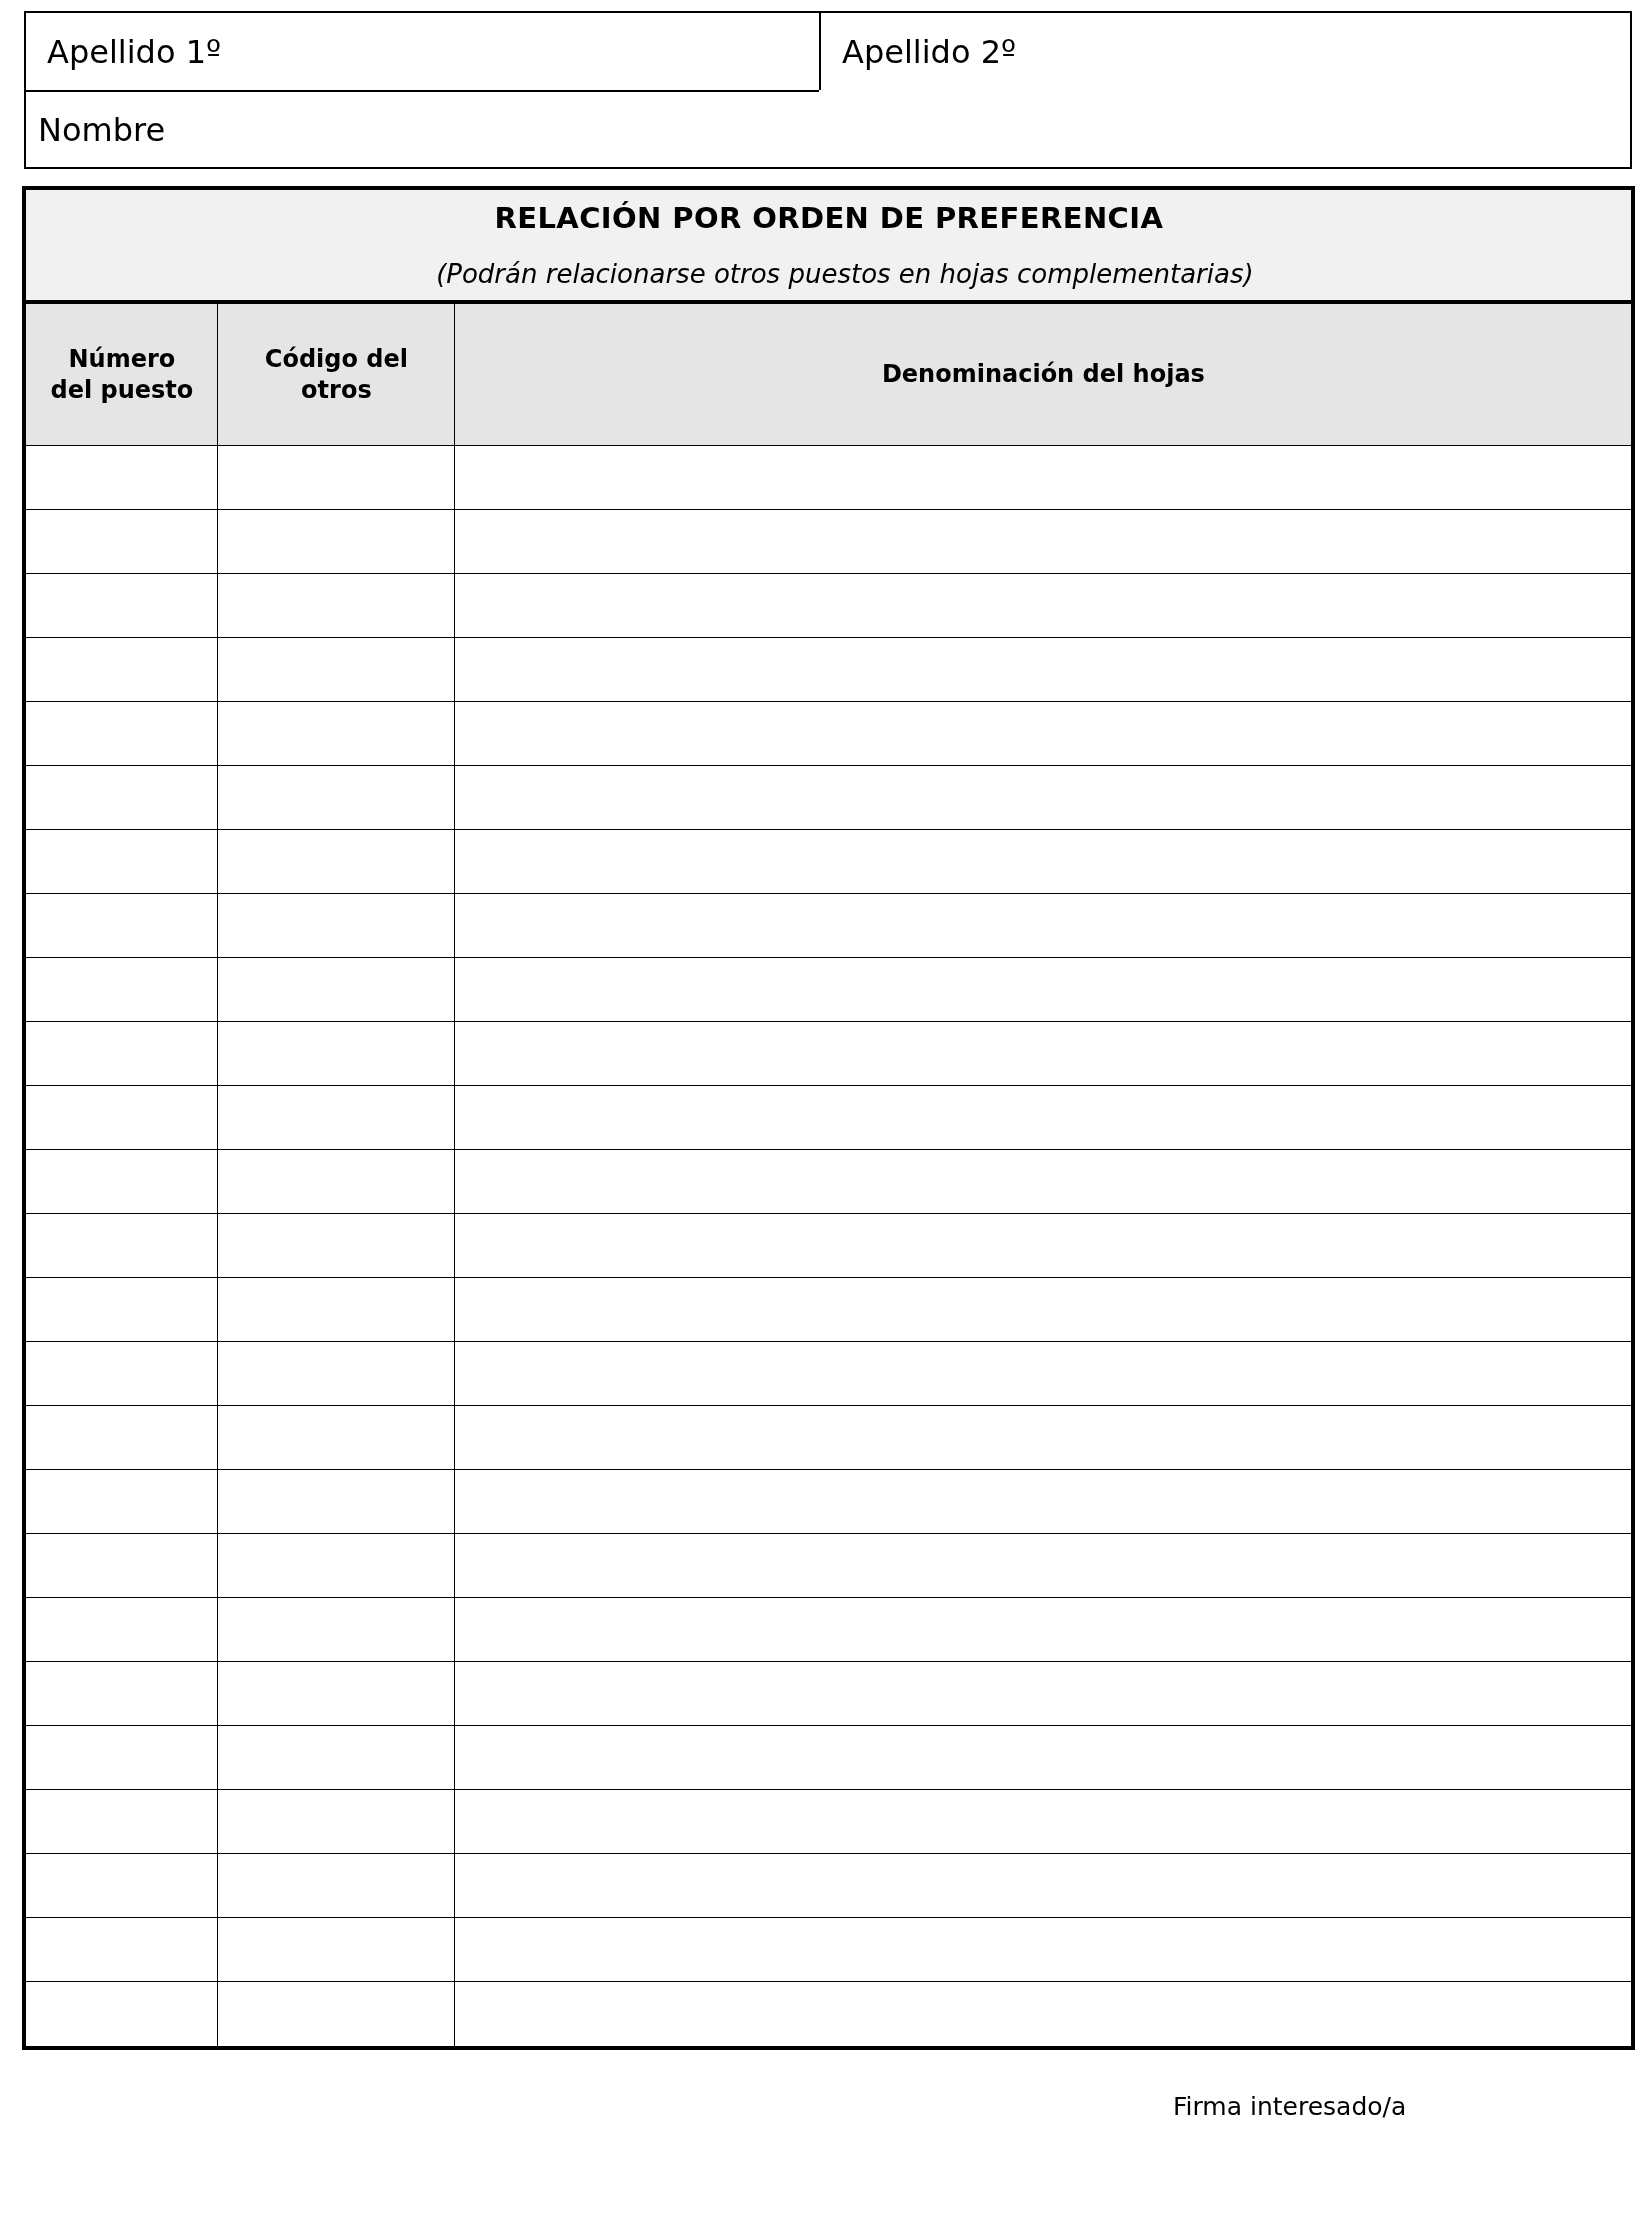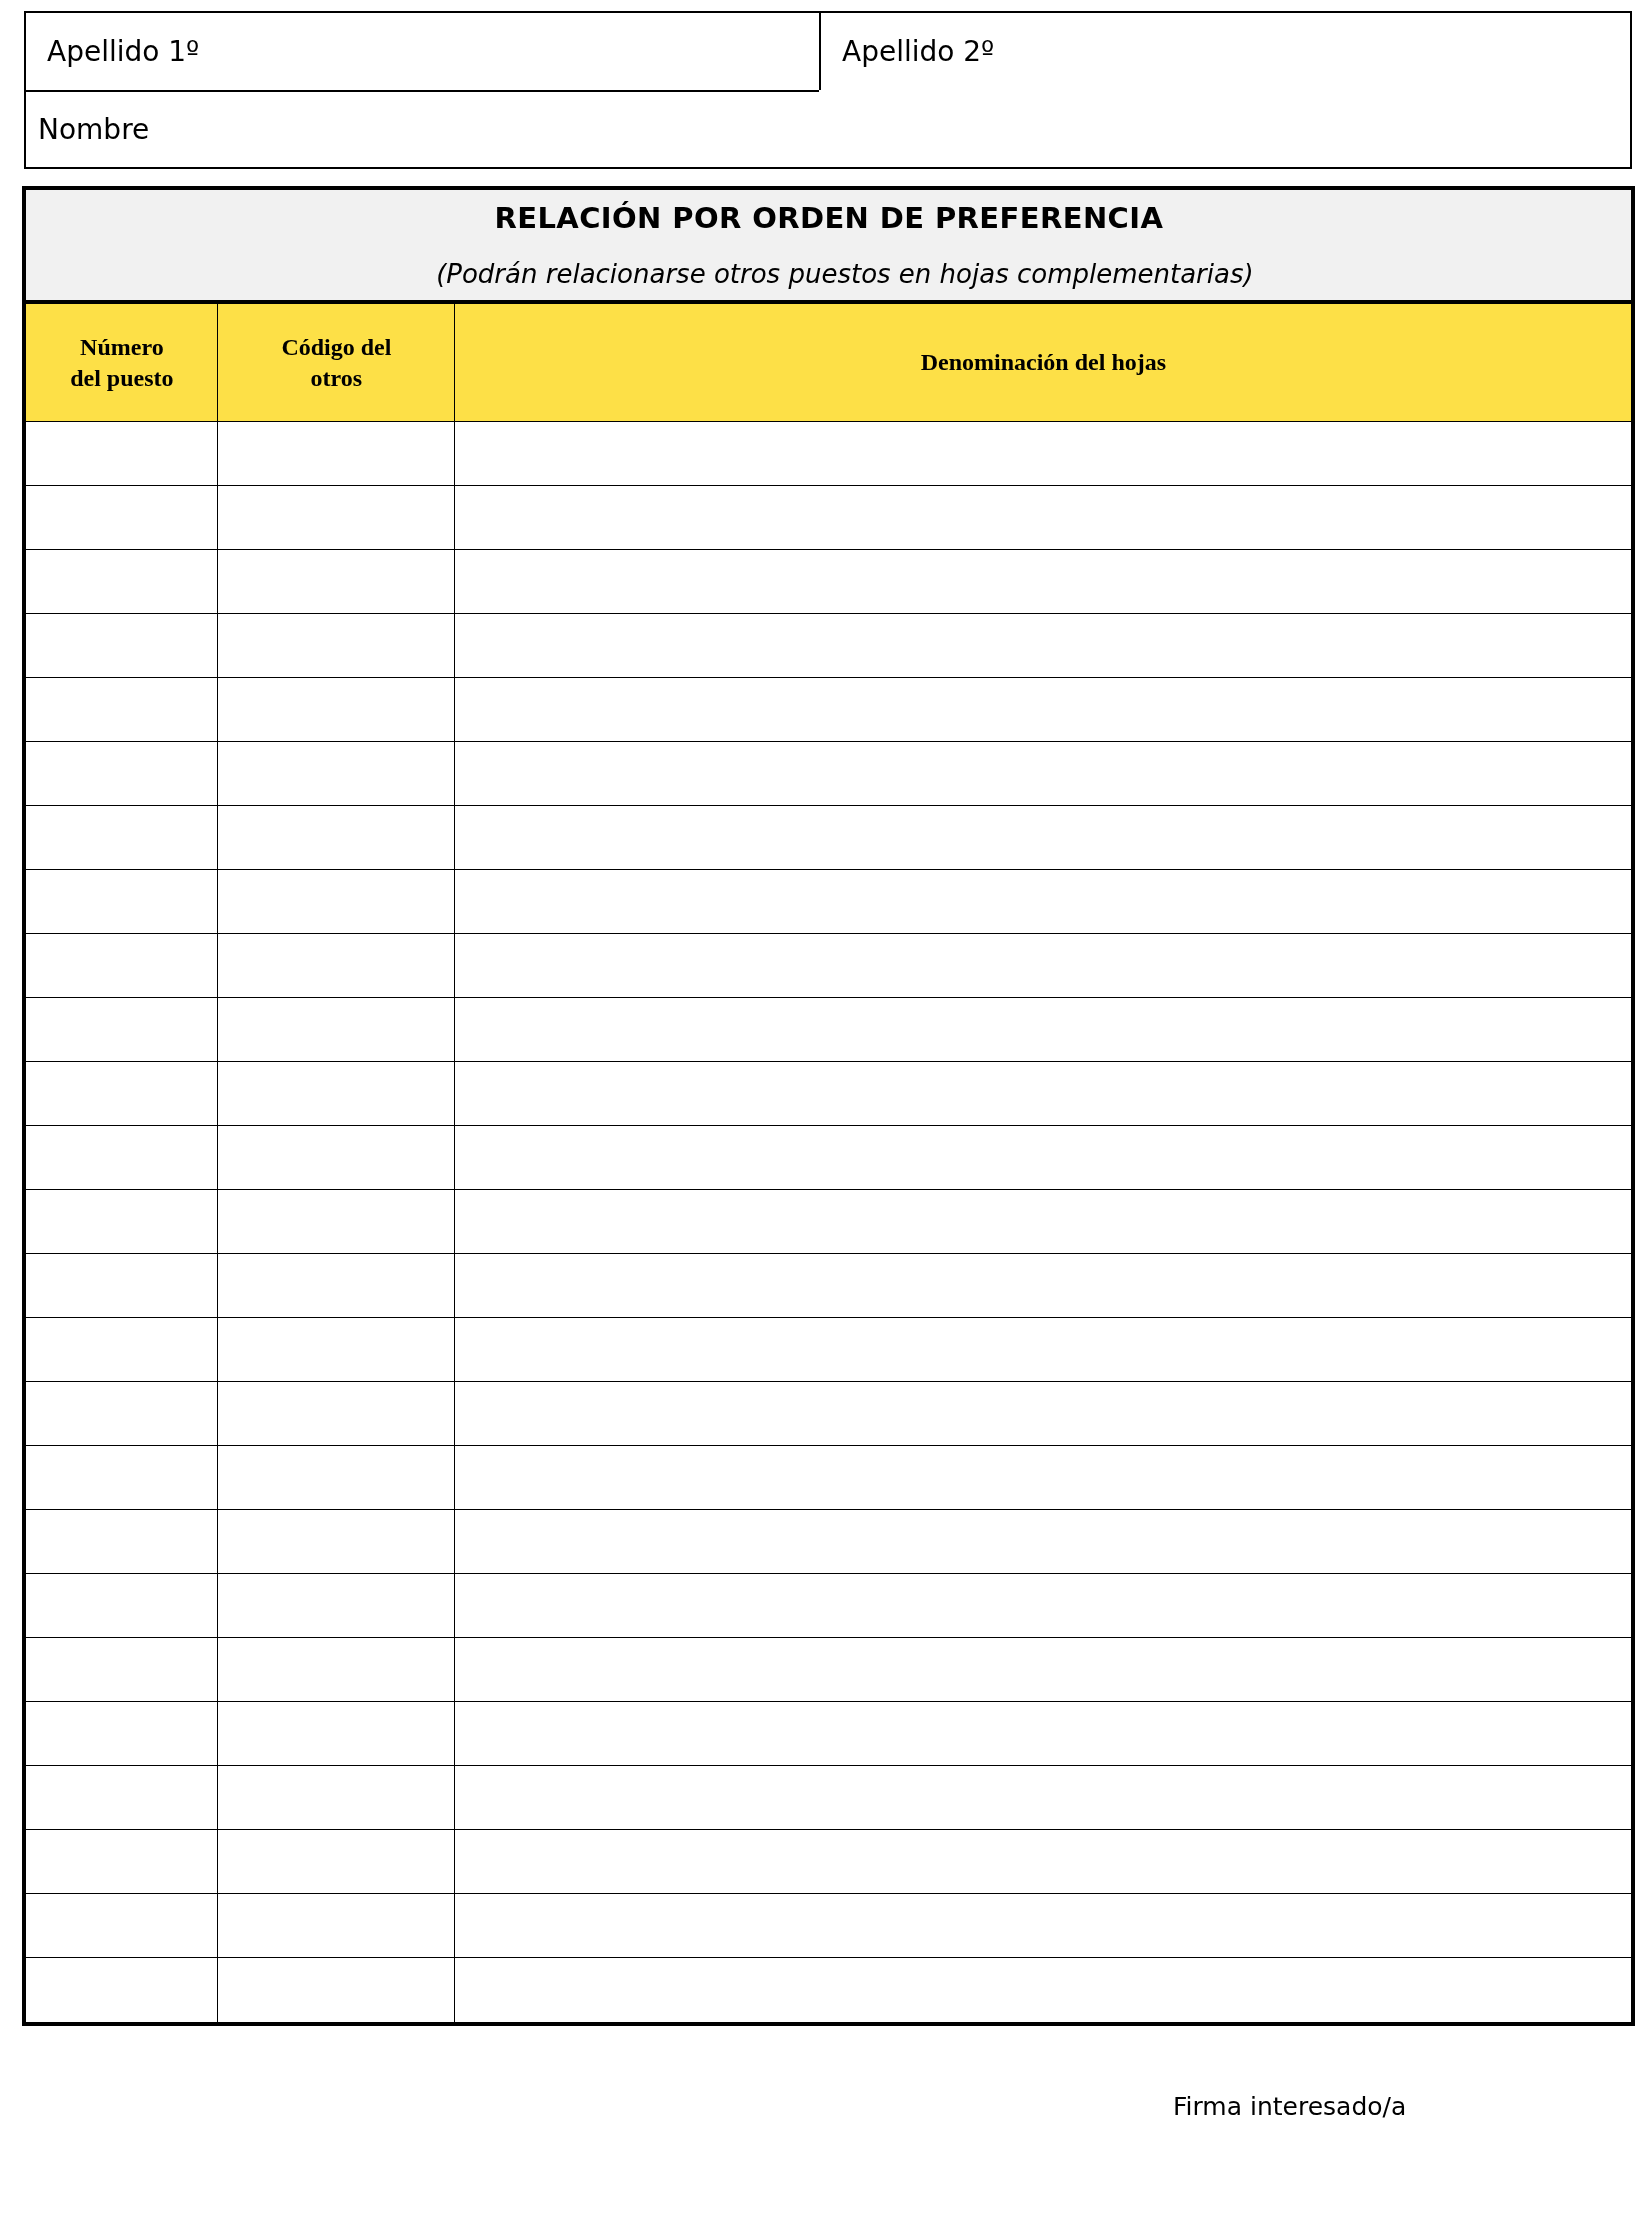--- a/index.html
+++ b/index.html
@@ -16,21 +16,21 @@
     position:absolute;left:24px;top:11.2px;width:1608px;
     border:2.4px solid #000;
     display:grid;
     grid-template-columns:793px 1fr;
     grid-template-rows:77px 77px;
     box-sizing:border-box;
   }
   .field-cell{
     display:flex;align-items:center;
     padding-left:21px;
-    font-size:28px;
+    font-size:32px;
     box-sizing:border-box;
     background:#ffffff;
   }
   .field-cell.col-right{border-left:2.4px solid #000;}
   .field-cell.row-bottom{border-top:2.4px solid #000;padding-left:12px;}
   
   .pref-table{
     position:absolute;left:22.4px;top:186px;width:1613px;
     border:4px solid #000;
     box-sizing:border-box;
@@ -40,27 +40,26 @@
     height:114px;
     background:#f1f1f1;
     border-bottom:4px solid #000;
     display:flex;flex-direction:column;align-items:center;justify-content:center;
     gap:24px;
     box-sizing:border-box;
   }
   .title-box .title{font-size:29px;font-weight:bold;letter-spacing:0.4px;}
   .title-box .subtitle{font-size:26px;font-style:italic;margin-left:32px;}
   .header-row{
-    height:118px;
-    background:#fde047;
+    height:142px;
+    background:#e5e5e5;
     border-bottom:1.6px solid #000;
     display:grid;
     grid-template-columns:192px 237px 1fr;
     box-sizing:border-box;
-    font-family:Liberation Serif, serif;
   }
   .hcell{
     display:flex;flex-direction:column;align-items:center;justify-content:center;
     font-size:24px;font-weight:bold;line-height:1.27;
     text-align:center;
     box-sizing:border-box;
   }
   .hcell.c0,.hcell.c1{border-right:1.6px solid #000;}
   .rows-host{box-sizing:border-box;}
   .data-row{

